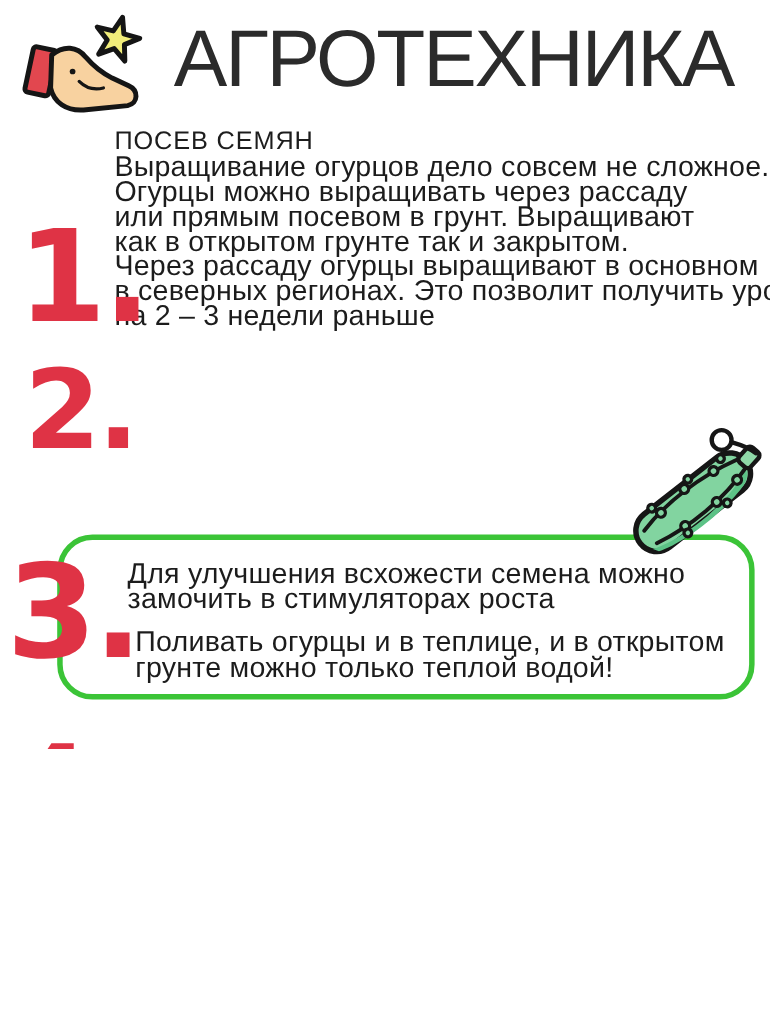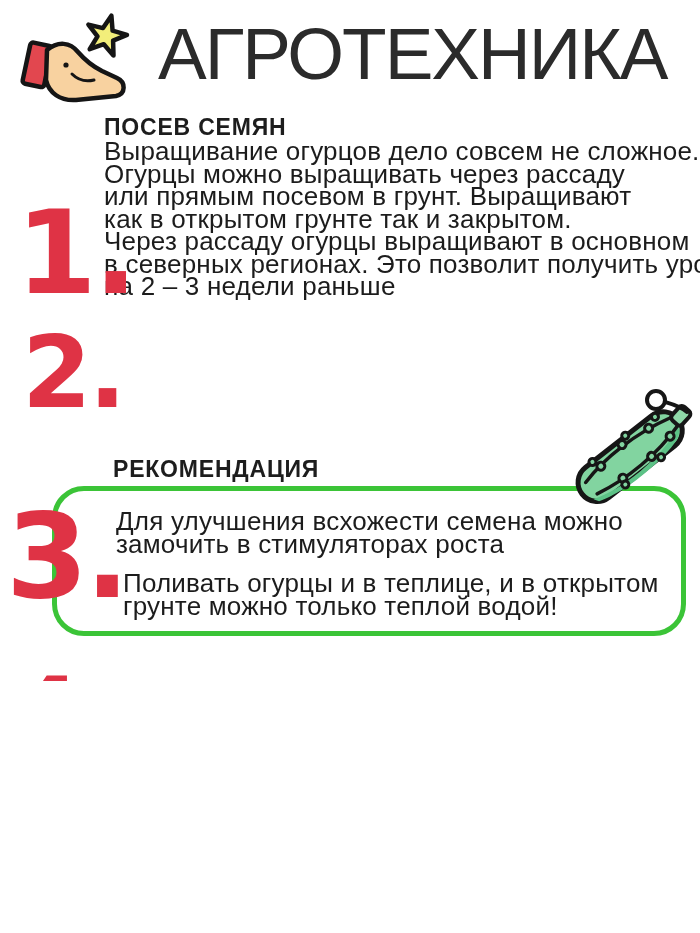--- a/index.html
+++ b/index.html
@@ -10,21 +10,21 @@
   .abs{position:absolute;}
   .title{
     font-size:73px;font-weight:400;letter-spacing:-2px;color:#2b2b2b;
     line-height:1;white-space:nowrap;
   }
   .num{
     font-family:"DejaVu Sans",sans-serif;font-weight:700;color:#df3345;
     line-height:0.92;letter-spacing:-3px;z-index:4;
   }
   .sec-heading{
-    font-size:23px;font-weight:700;letter-spacing:0.8px;color:#1d1d1d;white-space:nowrap;
+    font-size:23px;font-weight:400;letter-spacing:0.8px;color:#1d1d1d;white-space:nowrap;
   }
   .body-text{
     font-size:26px;line-height:22.5px;letter-spacing:0.2px;white-space:pre;color:#1c1c1c;
   }
   .tip-box{
     box-sizing:border-box;width:634px;height:150px;
     border:5px solid #3bc437;border-radius:32px;background:#ffffff;z-index:1;
   }
   svg{display:block;}
 </style>
@@ -52,21 +52,20 @@
   <div class="abs body-text" style="left:104px;top:140px;">Выращивание огурцов дело совсем не сложное.
 Огурцы можно выращивать через рассаду
 или прямым посевом в грунт. Выращивают
 как в открытом грунте так и закрытом.
 Через рассаду огурцы выращивают в основном
 в северных регионах. Это позволит получить урожай
 на 2 – 3 недели раньше</div>
 
   <div class="abs num" style="left:22px;top:327px;font-size:100px;">2.</div>
 
-  <div class="abs sec-heading" style="left:113px;top:456px;">РЕКОМЕНДАЦИЯ</div>
   <div class="abs tip-box" style="left:52px;top:486px;"></div>
   <div class="abs num" style="left:6px;top:502px;font-size:118px;">3.</div>
   <div class="abs body-text" style="left:116px;top:510px;z-index:2;">Для улучшения всхожести семена можно
 замочить в стимуляторах роста</div>
   <div class="abs body-text" style="left:112px;top:572px;z-index:2;margin-left:11px;">Поливать огурцы и в теплице, и в открытом
 грунте можно только теплой водой!</div>
 
   <div class="abs" style="left:560px;top:374px;width:140px;height:152px;z-index:3;">
     <svg width="140" height="152" viewBox="0 0 140 152">
       <g transform="rotate(-38 70 84)">

